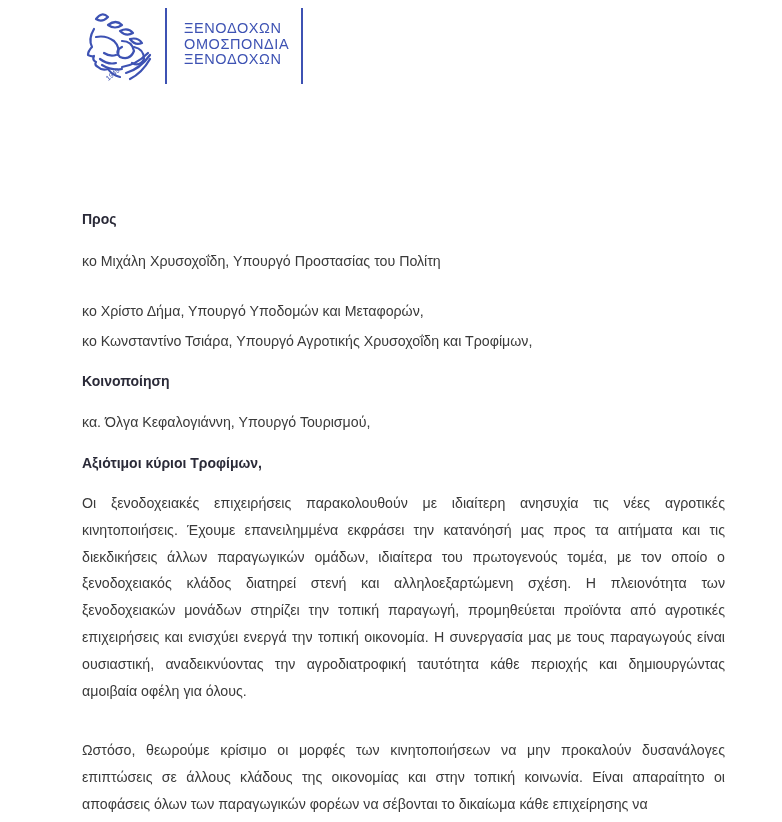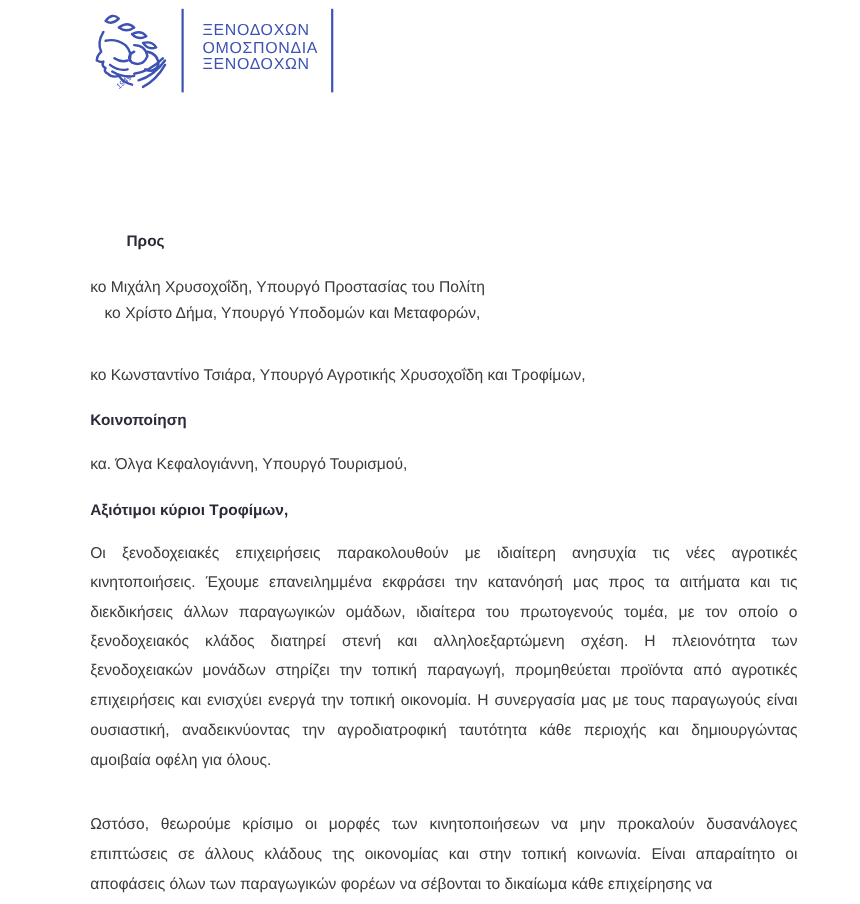--- a/index.html
+++ b/index.html
@@ -120,23 +120,23 @@
   <div>ΞΕΝΟΔΟΧΩΝ</div>
   <div>ΟΜΟΣΠΟΝΔΙΑ</div>
   <div>ΞΕΝΟΔΟΧΩΝ</div>
 </div>
 <div class="vline vline-2"></div>
 
 <div class="meta">
 </div>
 
 <div class="content">
-  <div class="heading" style="top:0px;margin-left:33px;">Προς</div>
+  <div class="heading" style="top:0px;">Προς</div>
   <div class="line" style="top:42px;">κο Μιχάλη Χρυσοχοΐδη, Υπουργό Προστασίας του Πολίτη</div>
-  <div class="line" style="top:66px;margin-left:13px;">κο Χρίστο Δήμα, Υπουργό Υποδομών και Μεταφορών,</div>
+  <div class="line" style="top:92px;">κο Χρίστο Δήμα, Υπουργό Υποδομών και Μεταφορών,</div>
   <div class="line" style="top:122px;">κο Κωνσταντίνο Τσιάρα, Υπουργό Αγροτικής Χρυσοχοΐδη και Τροφίμων,</div>
 
   <div class="heading" style="top:162px;">Κοινοποίηση</div>
   <div class="line" style="top:203px;">κα. Όλγα Κεφαλογιάννη, Υπουργό Τουρισμού,</div>
 
   <div class="heading" style="top:244px;">Αξιότιμοι κύριοι Τροφίμων,</div>
 
   <div class="para" style="top:279px;">Οι ξενοδοχειακές επιχειρήσεις παρακολουθούν με ιδιαίτερη ανησυχία τις νέες αγροτικές κινητοποιήσεις. Έχουμε επανειλημμένα εκφράσει την κατανόησή μας προς τα αιτήματα και τις διεκδικήσεις άλλων παραγωγικών ομάδων, ιδιαίτερα του πρωτογενούς τομέα, με τον οποίο ο ξενοδοχειακός κλάδος διατηρεί στενή και αλληλοεξαρτώμενη σχέση. Η πλειονότητα των ξενοδοχειακών μονάδων στηρίζει την τοπική παραγωγή, προμηθεύεται προϊόντα από αγροτικές επιχειρήσεις και ενισχύει ενεργά την τοπική οικονομία. Η συνεργασία μας με τους παραγωγούς είναι ουσιαστική, αναδεικνύοντας την αγροδιατροφική ταυτότητα κάθε περιοχής και δημιουργώντας αμοιβαία οφέλη για όλους.</div>
   <div class="para" style="top:526px;">Ωστόσο, θεωρούμε κρίσιμο οι μορφές των κινητοποιήσεων να μην προκαλούν δυσανάλογες επιπτώσεις σε άλλους κλάδους της οικονομίας και στην τοπική κοινωνία. Είναι απαραίτητο οι αποφάσεις όλων των παραγωγικών φορέων να σέβονται το δικαίωμα κάθε επιχείρησης να</div>
 </div>

